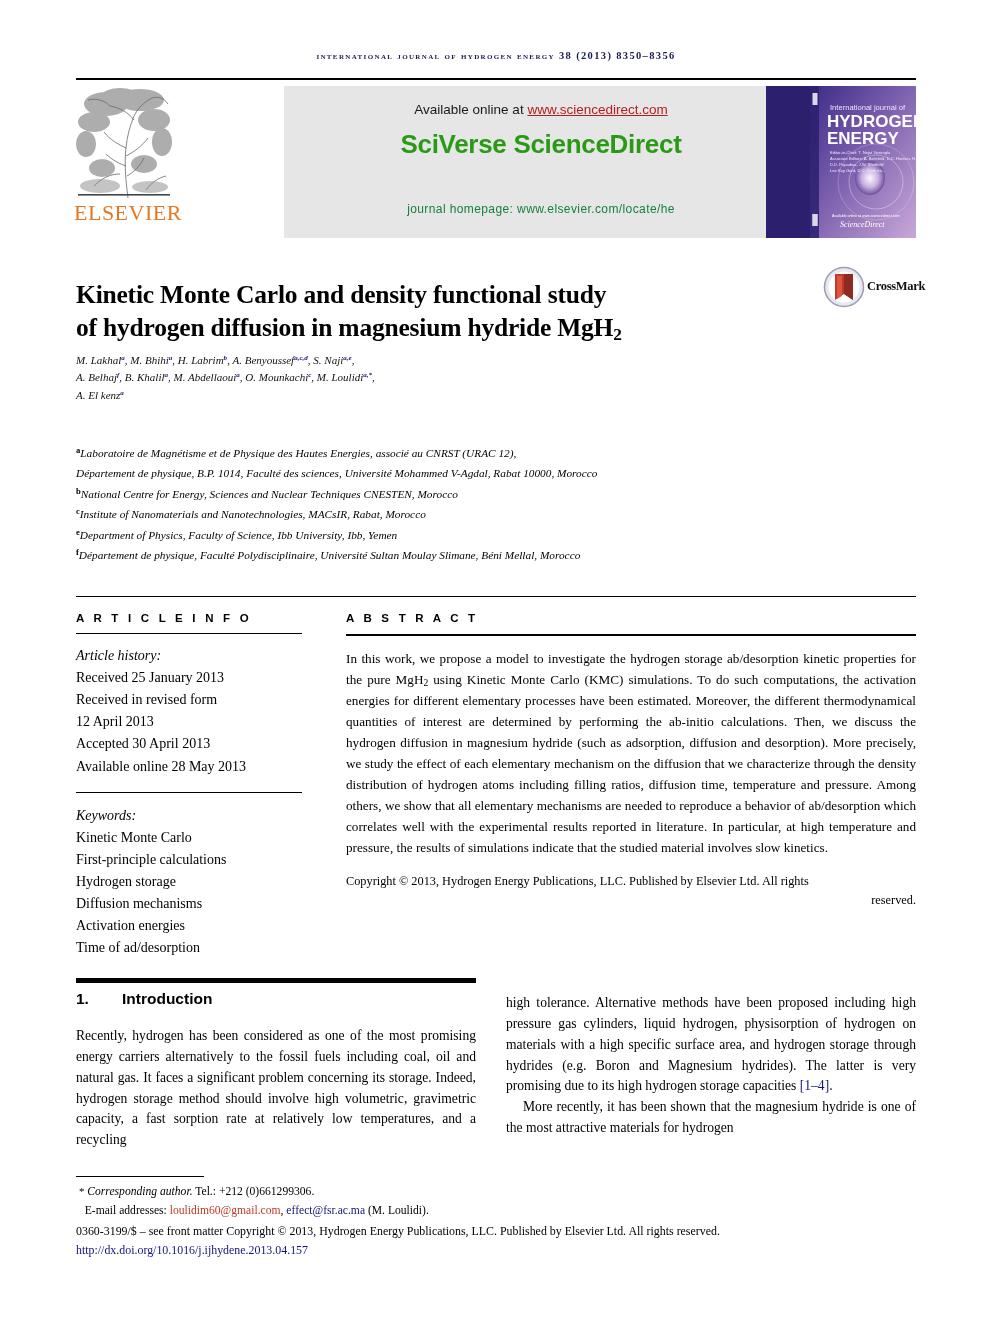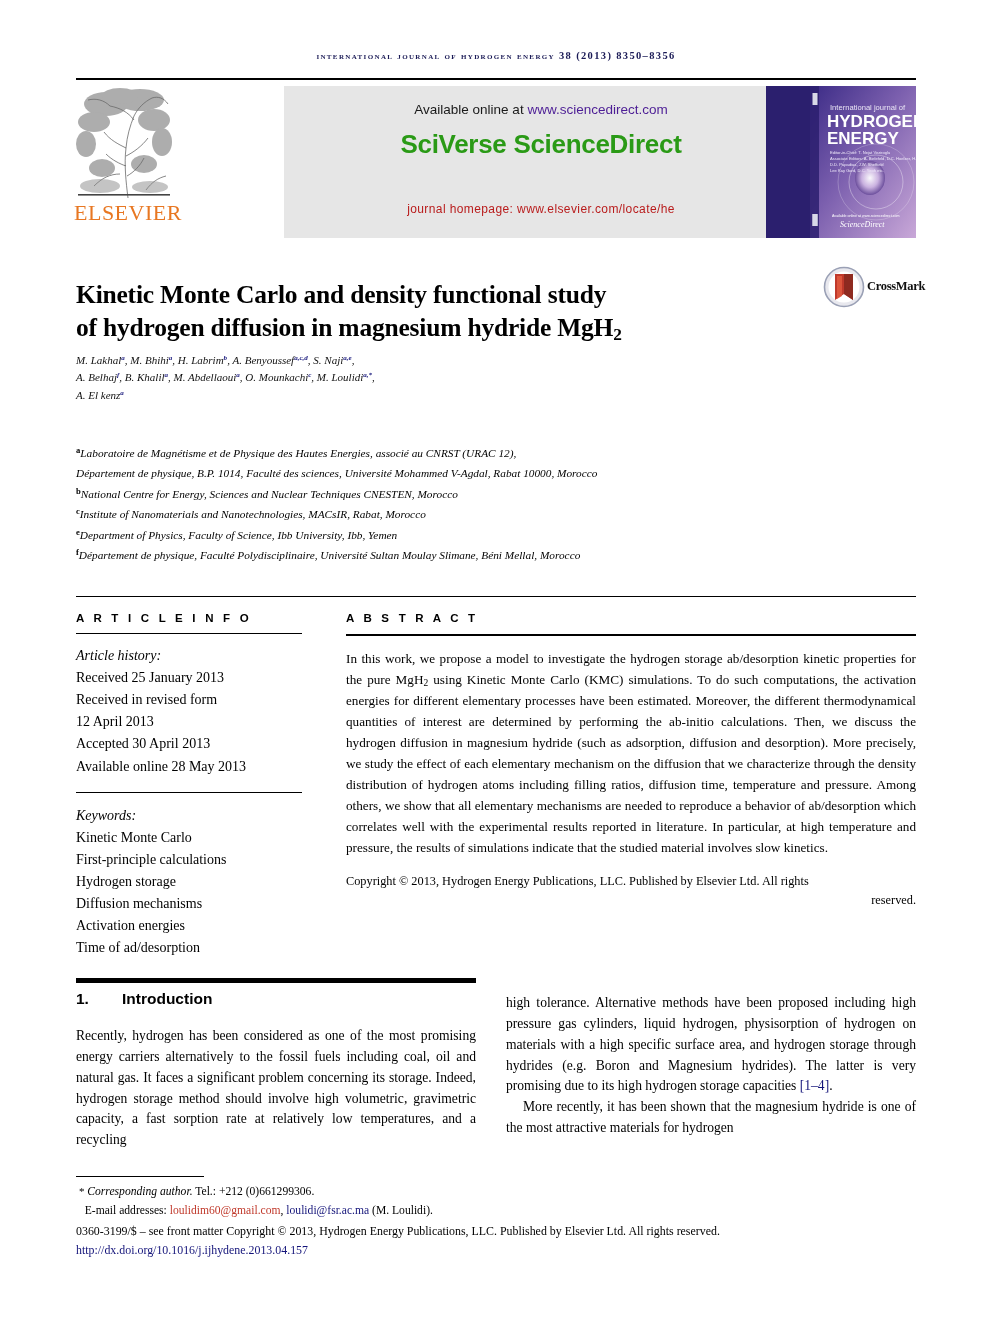--- a/index.html
+++ b/index.html
@@ -64,38 +64,39 @@
     background: #e6e6e6;
     text-align: center;
   }
   .sd-available {
     margin-top: 16px;
     font-family: "Liberation Sans", sans-serif;
     font-size: 13.5px;
     color: #1a1a1a;
   }
   .sd-available .url {
-    color: #4c1d95;
+    color: #b91c1c;
+    text-decoration: underline;
   }
   .sd-brand {
     margin-top: 12px;
     font-family: "Liberation Sans", sans-serif;
     font-size: 26px;
     font-weight: bold;
     color: #2a9a16;
     letter-spacing: -0.3px;
   }
   .sd-home {
     position: absolute;
     left: 0; right: 0;
     bottom: 22px;
     font-family: "Liberation Sans", sans-serif;
     font-size: 12px;
     letter-spacing: 0.4px;
-    color: #b91c1c;
+    color: #15803d;
   }
   .cover-thumb {
     position: absolute;
     right: 0; top: 0;
     width: 106px; height: 152px;
     overflow: hidden;
     background: #2b1f6e;
     padding-left: 44px;
   }
 
@@ -482,21 +483,21 @@
     <p class="para indent">More recently, it has been shown that the magnesium hydride is one of the most attractive materials for hydrogen</p>
   </div>
 
   <div class="foot-rule"></div>
   <div class="footnote">
     <div>
       &nbsp;<span class="star">*</span>
       <span class="ital">Corresponding author.</span><span> Tel.: +212 (0)661299306.</span>
     </div>
     <div>
-      &nbsp;&nbsp;&nbsp;<span>E-mail addresses: </span><span class="mailto">loulidim60@gmail.com</span><span>, </span><span class="mailto2">loulidi@fsr.ac.ma</span><span> (M. Loulidi).</span>
+      &nbsp;&nbsp;&nbsp;<span>E-mail addresses: </span><span class="mailto">loulidim60@gmail.com</span><span>, </span><span class="mailto2">effect@fsr.ac.ma</span><span> (M. Loulidi).</span>
     </div>
   </div>
 
   <div class="frontmatter">
     <div>0360-3199/$ – see front matter Copyright © 2013, Hydrogen Energy Publications, LLC. Published by Elsevier Ltd. All rights reserved.</div>
     <div class="doi">http://dx.doi.org/10.1016/j.ijhydene.2013.04.157</div>
   </div>
 
 </div>
 

